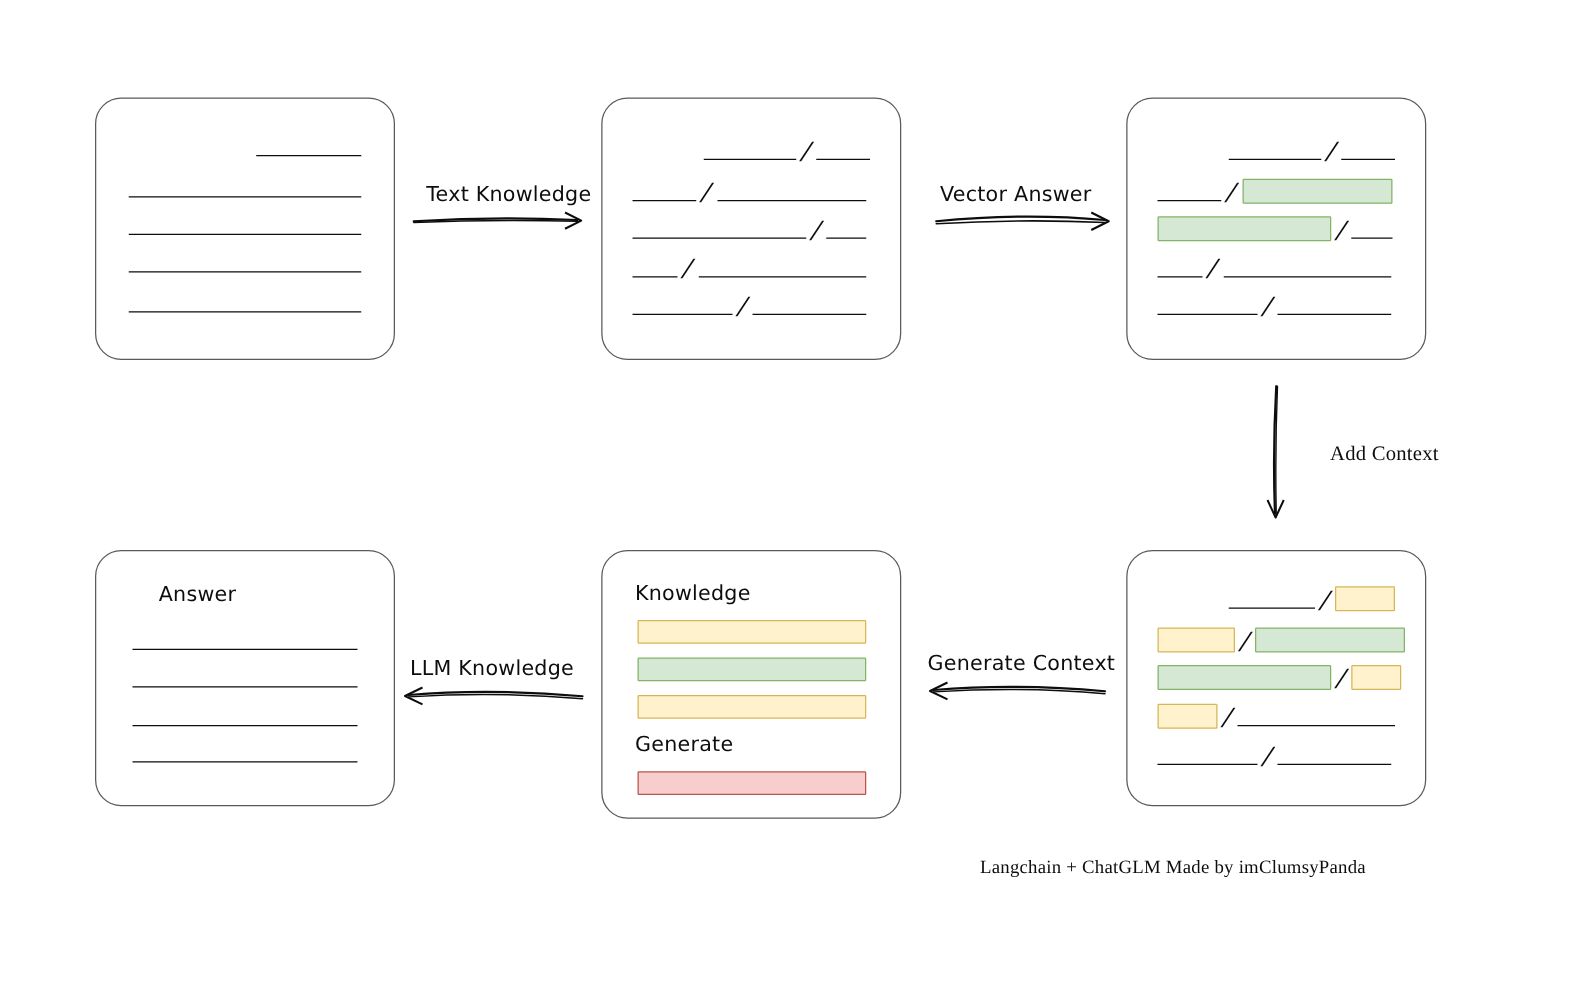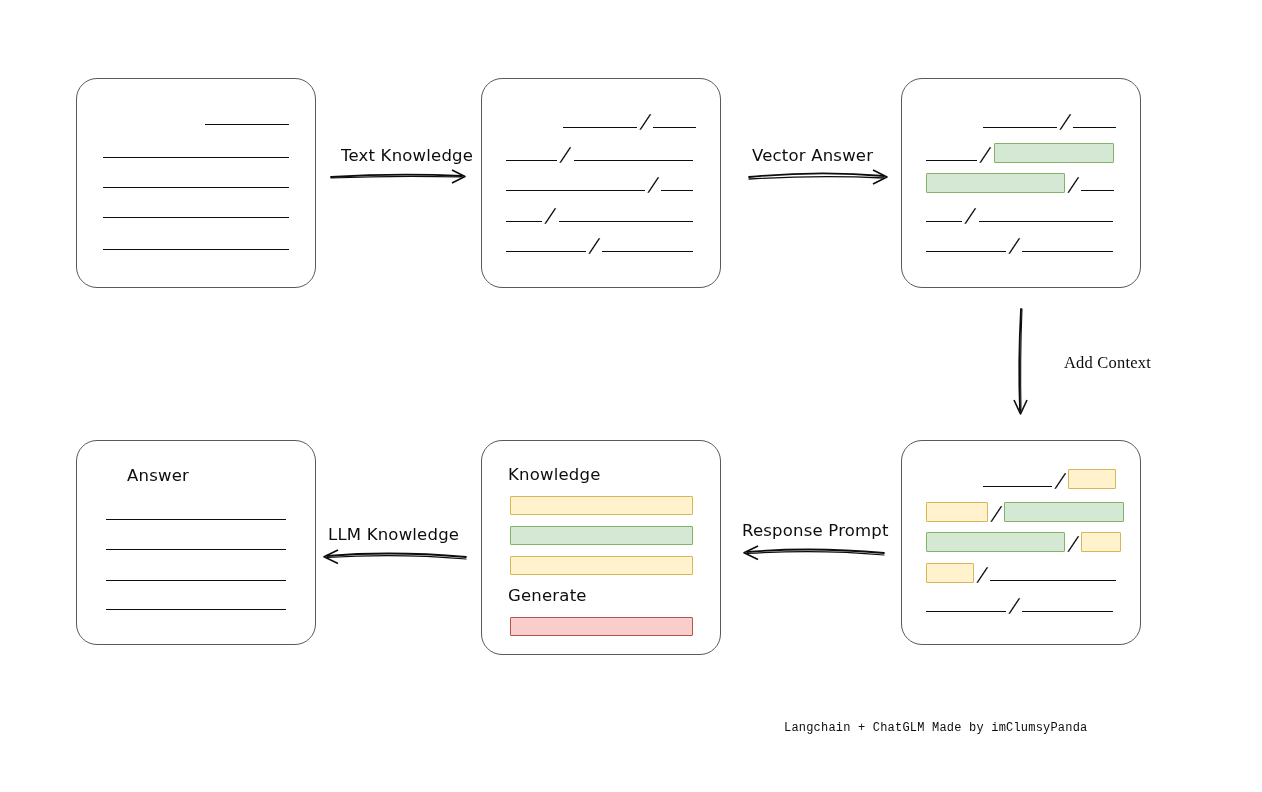--- a/index.html
+++ b/index.html
@@ -96,26 +96,25 @@
   .arrow-label {
     position: absolute;
     font-family: "DejaVu Sans", sans-serif;
     font-size: 16.5px;
     color: #0d0d0d;
     white-space: nowrap;
     letter-spacing: .2px;
   }
   .footer-note {
     position: absolute;
-    font-family: Liberation Mono, monospace;
-    font-size: 12px;
+    font-family: Liberation Serif, serif;
+    font-size: 15px;
     color: #0d0d0d;
     white-space: nowrap;
     letter-spacing: .2px;
-    margin-top: 35px;
   }
   svg.arrows {
     position: absolute;
     inset: 0;
     width: 1262px; height: 792px;
     pointer-events: none;
   }
 </style>
 </head>
 <body>
@@ -152,21 +151,21 @@
     <g>
       <path d="M466 557 C 420 553, 375 552, 327 556" fill="none" stroke="#0d0d0d" stroke-width="1.8" stroke-linecap="round"></path>
       <path d="M466 559 C 420 555, 375 554.5, 327 557.5" fill="none" stroke="#0d0d0d" stroke-width="1.2" stroke-linecap="round"></path>
       <path d="M338 550 L 324 556.8 L 338 563.5" fill="none" stroke="#0d0d0d" stroke-width="1.6" stroke-linejoin="round"></path>
     </g>
   </svg>
 
   <div class="arrow-label" style="left:341px; top:146px;">Text Knowledge</div>
   <div class="arrow-label" style="left:752px; top:146px;">Vector Answer</div>
   <div class="arrow-label" style="left:1064px; top:353px;font-family:Liberation Serif, serif;">Add Context</div>
-  <div class="arrow-label" style="left:742px; top:521px;">Response Prompt</div>
+  <div class="arrow-label" style="left:742px; top:521px;">Generate Context</div>
   <div class="arrow-label" style="left:328px; top:525px;">LLM Knowledge</div>
 
   <div class="node" style="left:76px; top:78px; width:240px; height:210px;">
     <div class="node-inner">
       <div class="linerow" style="top:45px;  padding:0 26px;">
           <span class="rule" style="margin-left:55%; width:45%;"></span>
         </div>
       <div class="linerow" style="top:78px;  padding:0 26px;">
           <span class="rule" style="width:100%;"></span>
         </div>

